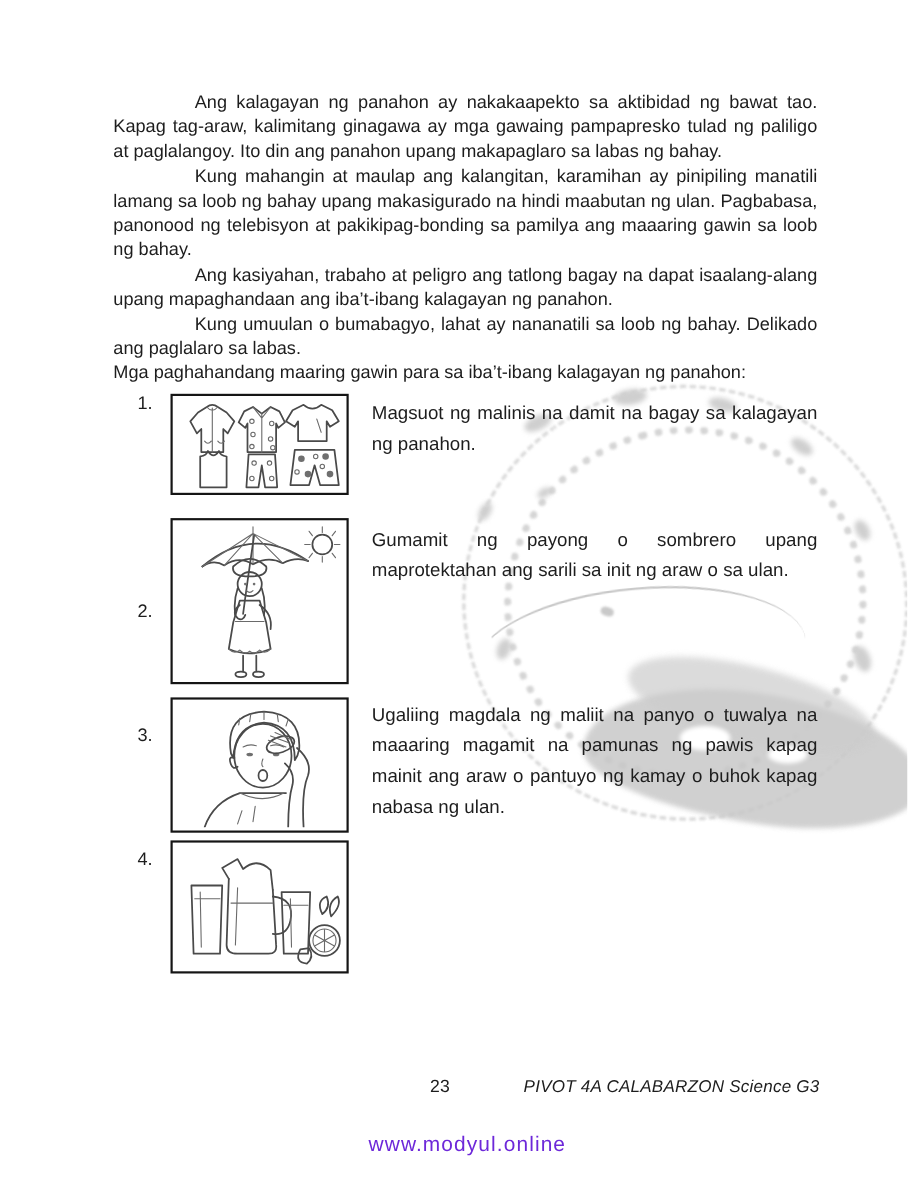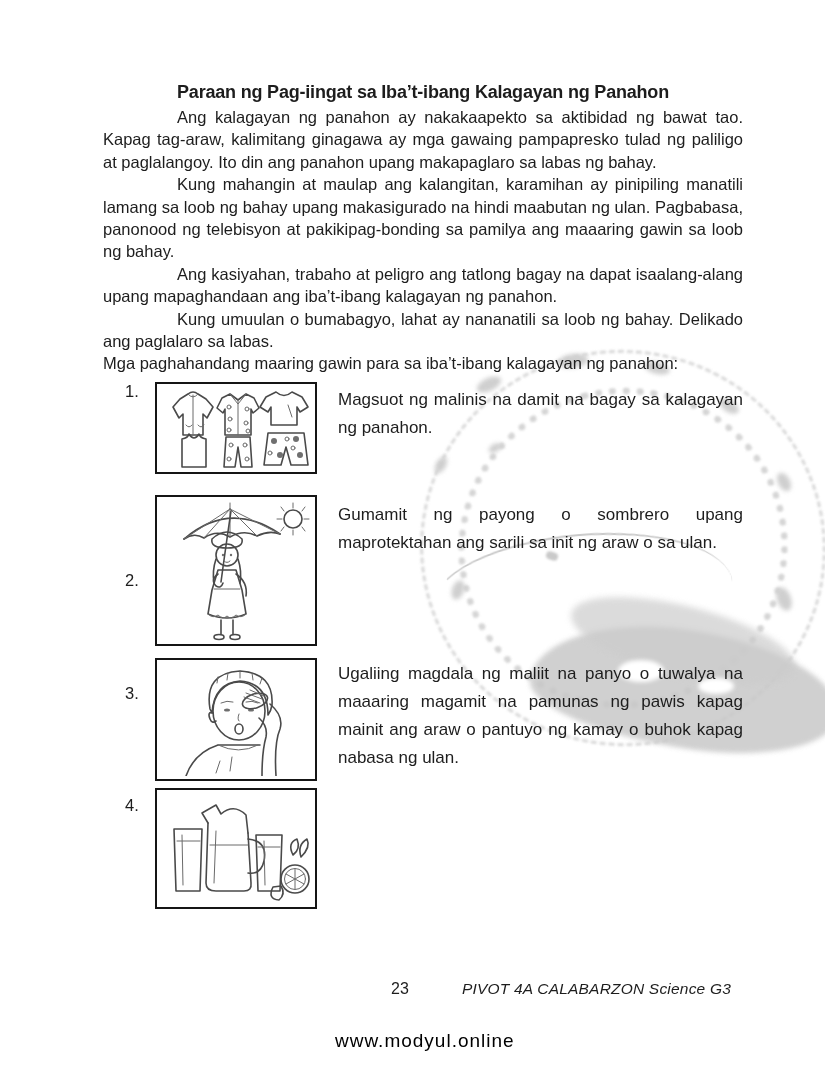--- a/index.html
+++ b/index.html
@@ -58,22 +58,22 @@
   .item-2 .item-text{margin-top:6px;}
   .item-3 .item-text{margin-top:2px;}
   .item-4 .item-text{margin-top:-2px;}
   svg{display:block;}
   svg .ln{fill:none;stroke:#4a4a4a;stroke-width:1.6;stroke-linecap:round;stroke-linejoin:round;}
   svg .thin{fill:none;stroke:#6a6a6a;stroke-width:1;stroke-linecap:round;}
   svg .dk{fill:#6f6f6f;stroke:none;}
   
   .footer{position:absolute;left:103px;top:980px;width:642px;height:22px;z-index:1;}
   .page-number{position:absolute;left:288px;top:0;font-size:16px;text-align:right;}
-  .source{position:absolute;right:14px;top:0;font-style:italic;font-size:15.5px;letter-spacing:.2px;}
-  .site-watermark{position:absolute;left:335px;top:1030px;font-size:19px;color:#000000;
+  .source{position:absolute;right:0;top:0;font-style:italic;font-size:15.5px;letter-spacing:.2px;}
+  .site-watermark{position:absolute;left:335px;top:1030px;font-size:19px;color:#6d28d9;
     letter-spacing:1px;z-index:1;}
 </style>
 </head>
 <body>
 
 <div class="page">
 
   <div class="stamp">
     <div class="ring-outer"></div>
     <div class="ring-letters"></div>
@@ -88,21 +88,20 @@
     <div class="blob b3"></div>
     <div class="blob b4"></div>
     <div class="blob b5"></div>
     <div class="blob b6"></div>
     <div class="blob b7"></div>
     <div class="blob b8"></div>
     <div class="blob b9"></div>
   </div>
 
   <div class="content">
-    <h1 class="title">Paraan ng Pag-iingat sa Iba’t-ibang Kalagayan ng Panahon</h1>
 
     <p class="para">Ang kalagayan ng panahon ay nakakaapekto sa aktibidad ng bawat tao. Kapag tag-araw, kalimitang ginagawa ay mga gawaing pampapresko tulad ng paliligo at paglalangoy. Ito din ang panahon upang makapaglaro sa labas ng bahay.</p>
     <p class="para">Kung mahangin at maulap ang kalangitan, karamihan ay pinipiling manatili lamang sa loob ng bahay upang makasigurado na hindi maabutan ng ulan. Pagbabasa, panonood ng telebisyon at pakikipag-bonding sa pamilya ang maaaring gawin sa loob ng bahay.</p>
     <p class="para">Ang kasiyahan, trabaho at peligro ang tatlong bagay na dapat isaalang-alang upang mapaghandaan ang iba’t-ibang kalagayan ng panahon.</p>
     <p class="para">Kung umuulan o bumabagyo, lahat ay nananatili sa loob ng bahay. Delikado ang paglalaro sa labas.</p>
     <p class="para no-indent">Mga paghahandang maaring gawin para sa iba’t-ibang kalagayan ng panahon:</p>
 
     <div class="item item-1">
       <div class="item-num">1.</div>
       <div class="item-box">

